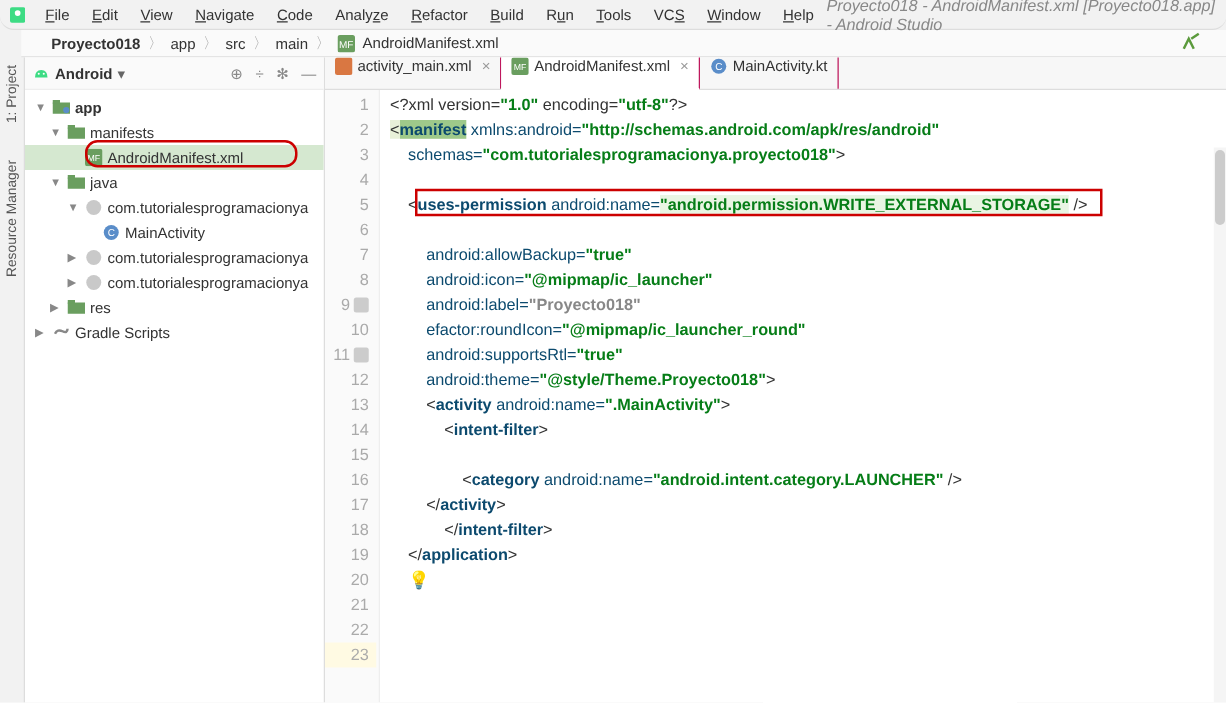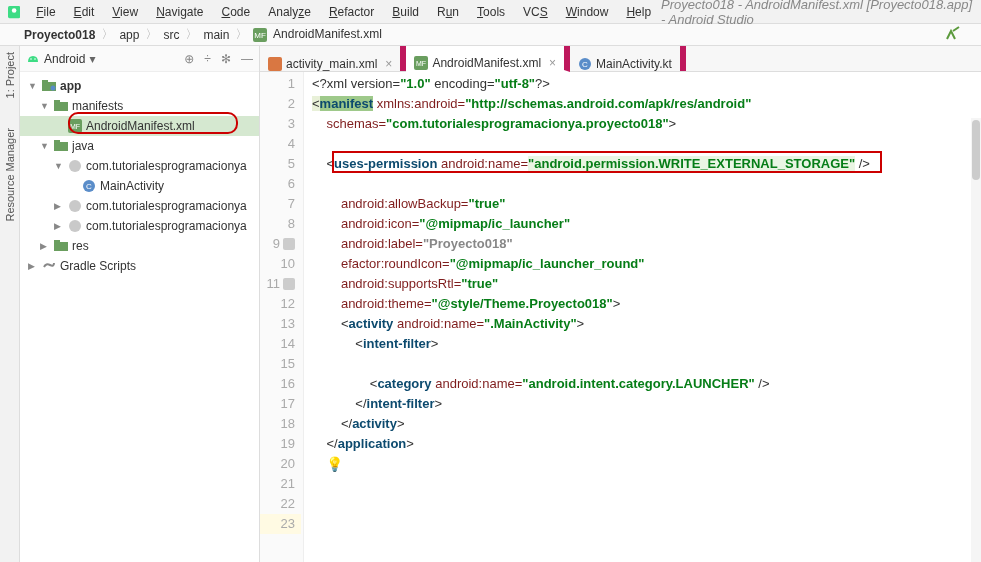--- a/index.html
+++ b/index.html
@@ -1,64 +1,64 @@
 <!DOCTYPE html>
 <html><head>
 <meta charset="utf-8">
 <style>
 * { margin: 0; padding: 0; box-sizing: border-box; font-family: "Segoe UI", Arial, sans-serif; }
 body { width: 981px; height: 562px; background: #f2f2f2; overflow: hidden; font-size: 12px; color: #333; }
-.menubar { display: flex; align-items: center; height: 24px; background: #f2f2f2; border-bottom: 1px solid #ddd; padding: 0 8px; gap: 2px; }
+.menubar { display: flex; align-items: center; height: 24px; background: #f2f2f2; border-bottom: 1px solid #ddd; padding: 0 8px; gap: 2px; border-radius: 11px; }
 .menubar .logo { width: 16px; height: 16px; margin-right: 6px; }
 .menubar .menu-item { padding: 2px 8px; cursor: pointer; }
 .menubar .menu-item u { text-decoration: underline; }
 .menubar .title-area { margin-left: auto; color: #888; font-size: 13px; font-style: italic; }
-.breadcrumb-bar { display: flex; align-items: center; height: 22px; background: #fafafa; border-bottom: 1px solid #ddd; padding: 0 20px; }
+.breadcrumb-bar { display: flex; align-items: center; height: 22px; background: #fafafa; border-bottom: 1px solid #ddd; padding: 0 20px; margin-left: 17px; }
 .breadcrumb-bar .crumb { padding: 0 4px; cursor: pointer; }
 .breadcrumb-bar .sep { color: #aaa; padding: 0 2px; }
 .breadcrumb-bar .file-icon { width: 14px; height: 14px; margin-right: 3px; vertical-align: middle; }
 .breadcrumb-bar .tool-icon { margin-left: auto; color: #5b9a3c; cursor: pointer; }
 .main-layout { display: flex; height: calc(100% - 46px); }
 .left-rail { width: 20px; background: #f2f2f2; border-right: 1px solid #ddd; display: flex; flex-direction: column; align-items: center; padding-top: 6px; gap: 30px; }
 .left-rail .rail-label { writing-mode: vertical-rl; transform: rotate(180deg); font-size: 11px; color: #555; cursor: pointer; }
 .project-panel { width: 240px; background: #fff; border-right: 1px solid #ddd; display: flex; flex-direction: column; }
 .panel-header { display: flex; align-items: center; height: 26px; padding: 0 6px; border-bottom: 1px solid #eee; background: #fafafa; }
 .panel-header .android-logo { width: 14px; height: 14px; margin-right: 4px; }
-.panel-header .dropdown-label { font-weight: normal; }
+.panel-header .dropdown-label { font-weight: bold; }
 .panel-header .dropdown-arrow { margin-left: 4px; color: #666; }
 .panel-header .header-icons { margin-left: auto; display: flex; gap: 10px; color: #888; }
 .panel-header .header-icons span { cursor: pointer; }
 .tree { padding: 4px 0; font-size: 12px; overflow: hidden; }
 .tree-item { display: flex; align-items: center; height: 20px; padding-left: 8px; cursor: pointer; white-space: nowrap; }
 .tree-item.selected { background: #d5e8d0; }
 .tree-arrow { width: 10px; color: #888; font-size: 9px; }
 .tree-icon { width: 14px; height: 14px; margin: 0 4px; flex-shrink: 0; }
 .tree-label { overflow: hidden; text-overflow: clip; }
 .indent-1 { padding-left: 20px; }
 .indent-2 { padding-left: 34px; }
 .indent-3 { padding-left: 48px; }
 .folder-icon { fill: #6a9e5f; }
 .pkg-icon { fill: #c9c9c9; }
 .mf-icon-bg { fill: #6a9e5f; }
 .kt-icon-bg { fill: #5a8dc9; }
 .highlight-circle { position: absolute; border: 2px solid #c00; border-radius: 10px; pointer-events: none; }
 .editor-area { flex: 1; display: flex; flex-direction: column; background: #fff; min-width: 0; }
 .tabs { display: flex; height: 26px; border-bottom: 1px solid #ddd; background: #f7f7f7; }
-.tab { display: flex; align-items: flex-end; padding: 0 8px; border-right: 6px solid #be185d; cursor: pointer; gap: 4px; }
+.tab { display: flex; align-items: flex-start; padding: 0 8px; border-right: 1px solid #be185d; cursor: pointer; gap: 4px; }
 .tab.active { background: #fff; border-bottom: 2px solid #fff; margin-bottom: -1px; }
 .tab .tab-icon { width: 14px; height: 14px; }
 .tab .close { color: #999; margin-left: 4px; cursor: pointer; }
 .editor-body { flex: 1; display: flex; font-family: "Consolas", "Courier New", monospace; font-size: 13px; overflow: auto; }
 .gutter { width: 44px; background: #fafafa; border-right: 1px solid #eee; text-align: right; color: #aaa; padding: 2px 2px 2px 0; user-select: none; position: relative; }
 .gutter .ln { height: 20px; line-height: 20px; padding-right: 6px; display: flex; justify-content: flex-end; align-items: center; gap: 3px; }
 .gutter .gutter-icon { width: 12px; height: 12px; background: #ccc; border-radius: 2px; }
 .code { padding: 2px 0 2px 8px; position: relative; min-width: 0; }
 .code-line { height: 20px; line-height: 20px; white-space: pre; }
 .c-blue { color: #0c4a6e; font-weight: bold; }
-.c-attr { color: #7f1d1d; }
+.c-attr { color: #0c4a6e; }
 .c-str { color: #067d17; font-weight: bold; }
 .c-str-hl { color: #067d17; font-weight: bold; background: #e9f5e3; }
 .c-bracket { color: #333; }
 .c-hl-bg { background: #e8f0d8; }
 .c-hl-tag { background: #9ec98a; }
 .c-yellow-bg { background: #fff4d6; }
 .red-box { border: 2px solid #c00; position: absolute; pointer-events: none; }
 .bulb { color: #e8b92b; font-size: 14px; }
 .scrollbar-v { position: absolute; right: 0; top: 72px; width: 10px; height: calc(100% - 72px); background: #f5f5f5; }
 .scrollbar-v .thumb { width: 8px; margin: 1px; background: #ccc; border-radius: 4px; }
@@ -324,22 +324,22 @@
 <div class="code-line">        <span class="c-attr">android:allowBackup=</span><span class="c-str">"true"</span></div>
 <div class="code-line">        <span class="c-attr">android:icon=</span><span class="c-str">"@mipmap/ic_launcher"</span></div>
 <div class="code-line">        <span class="c-attr">android:label=</span><span class="c-str" style="color:#888">"Proyecto018"</span></div>
 <div class="code-line">        <span class="c-attr">efactor:roundIcon=</span><span class="c-str">"@mipmap/ic_launcher_round"</span></div>
 <div class="code-line">        <span class="c-attr">android:supportsRtl=</span><span class="c-str">"true"</span></div>
 <div class="code-line">        <span class="c-attr">android:theme=</span><span class="c-str">"@style/Theme.Proyecto018"</span><span class="c-bracket">&gt;</span></div>
 <div class="code-line">        <span class="c-bracket">&lt;</span><span class="c-blue">activity</span> <span class="c-attr">android:name=</span><span class="c-str">".MainActivity"</span><span class="c-bracket">&gt;</span></div>
 <div class="code-line">            <span class="c-bracket">&lt;</span><span class="c-blue">intent-filter</span><span class="c-bracket">&gt;</span></div>
 <div class="code-line"></div>
 <div class="code-line">                <span class="c-bracket">&lt;</span><span class="c-blue">category</span> <span class="c-attr">android:name=</span><span class="c-str">"android.intent.category.LAUNCHER"</span><span class="c-bracket"> /&gt;</span></div>
+<div class="code-line">        <span class="c-bracket">&lt;/</span><span class="c-blue">activity</span><span class="c-bracket">&gt;</span></div>
 <div class="code-line">            <span class="c-bracket">&lt;/</span><span class="c-blue">intent-filter</span><span class="c-bracket">&gt;</span></div>
-<div class="code-line">        <span class="c-bracket">&lt;/</span><span class="c-blue">activity</span><span class="c-bracket">&gt;</span></div>
 <div class="code-line">    <span class="c-bracket">&lt;/</span><span class="c-blue">application</span><span class="c-bracket">&gt;</span></div>
 <div class="code-line">    <span class="bulb">💡</span></div>
         <div class="red-box" style="left:28px;top:79px;width:550px;height:22px;"></div>
       </div>
     </div>
     <div class="scrollbar-v">
       <div class="thumb" style="height:60px;margin-top:2px;"></div>
     </div>
   </div>
 </div>

